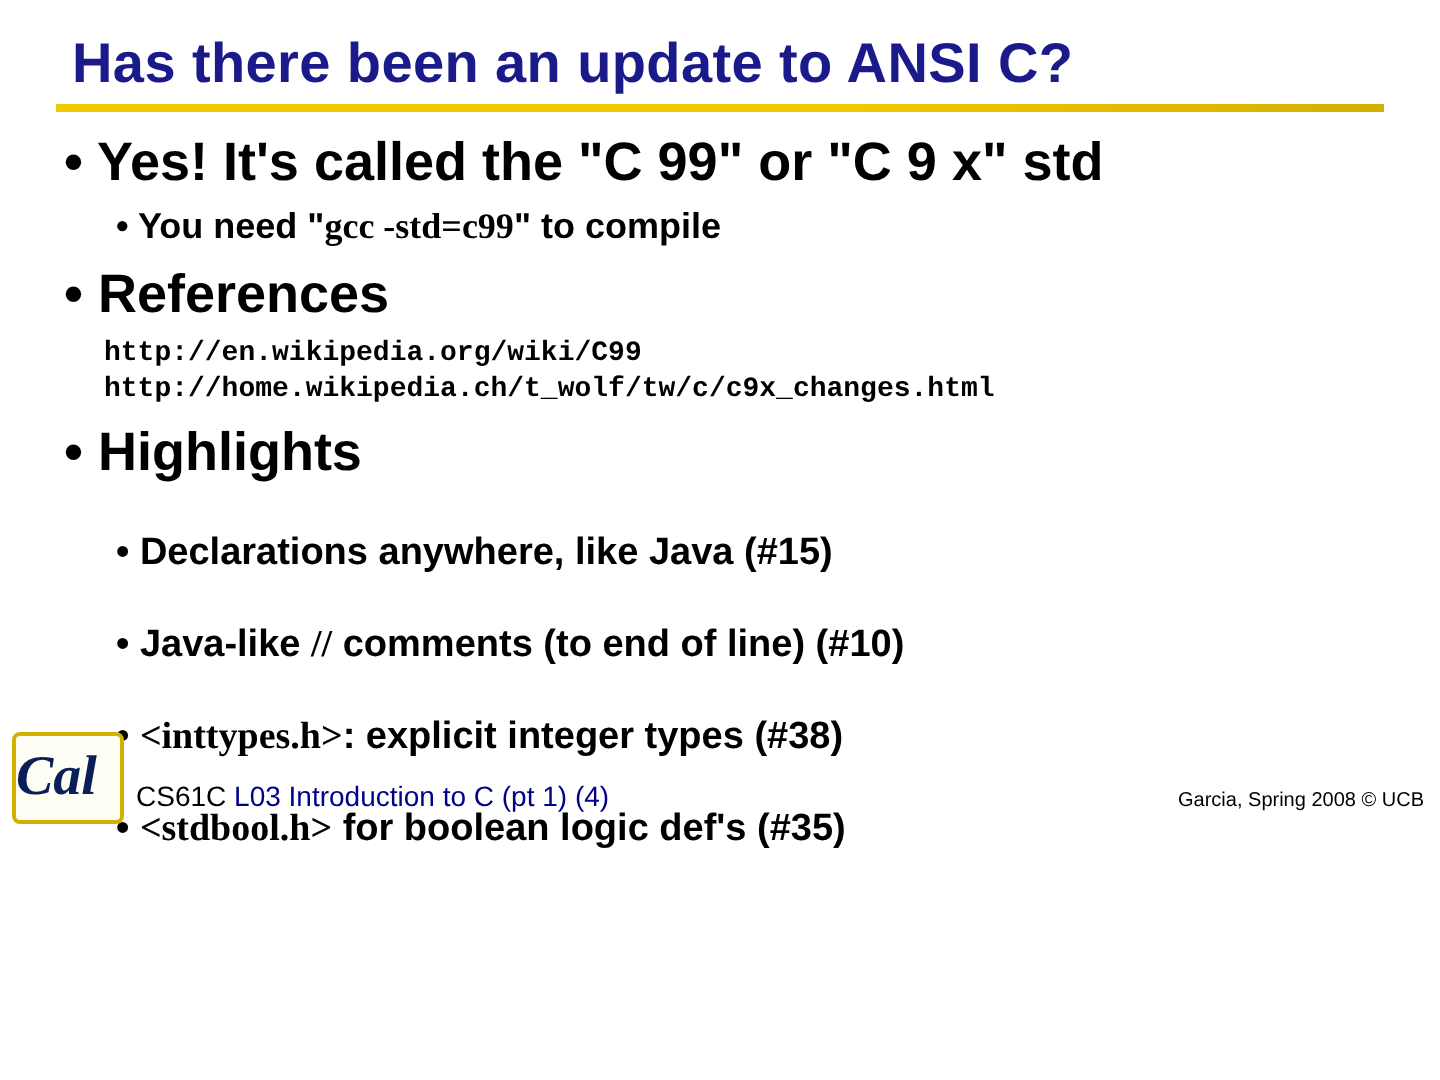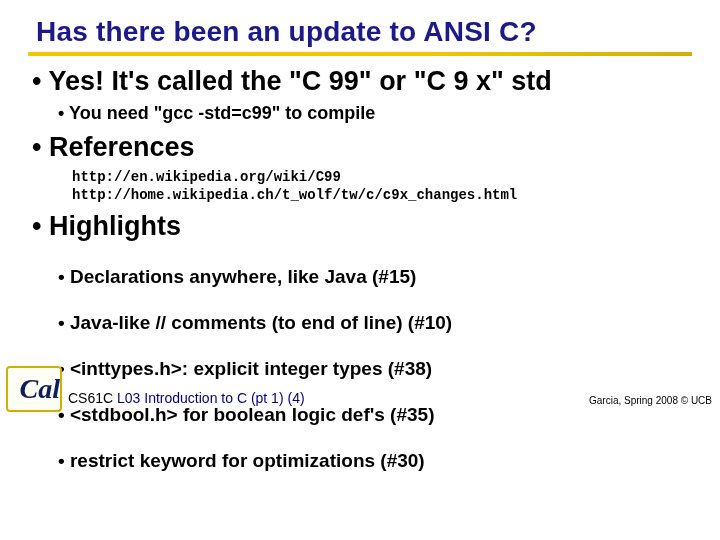--- a/index.html
+++ b/index.html
@@ -41,47 +41,47 @@
   .bullet-l2 {
     font-weight: bold;
     font-size: 18px;
     color: #000;
     margin: 4px 0 4px 30px;
   }
   .bullet-l2.refs {
     font-weight: bold;
     font-size: 14px;
     font-family: "Courier New", monospace;
-    margin: 2px 0 2px 44px;
+    margin: 2px 0 2px 24px;
   }
   .bullet-l2.highlight-item {
     font-weight: bold;
     font-size: 19px;
     margin: 24px 0 7px 30px;
   }
   .mono {
-    font-family: Liberation Sans, sans-serif;
+    font-family: Liberation Serif, serif;
     font-weight: bold;
   }
   .logo {
     position: absolute;
     left: 6px;
     bottom: 8px;
     width: 52px;
     height: 42px;
     font-family: Georgia, "Times New Roman", serif;
     font-style: italic;
     font-weight: bold;
     font-size: 28px;
     color: #0a1e5a;
     border: 2px solid #d4af00;
     border-radius: 4px;
     display: flex;
     align-items: center;
-    justify-content: flex-end;
+    justify-content: flex-start;
     background: #fffef5;
     overflow: hidden;
   }
   .footer-left {
     position: absolute;
     left: 68px;
     bottom: 14px;
     font-size: 14px;
     color: #000;
   }
@@ -128,23 +128,20 @@
   </div>
   <div class="bullet-l2 highlight-item">
     • <span>Java-like </span><span class="mono">//</span><span> comments (to end of line) (#10)</span>
   </div>
   <div class="bullet-l2 highlight-item">
     • <span class="mono">&lt;inttypes.h&gt;</span><span>: explicit integer types (#38)</span>
   </div>
   <div class="bullet-l2 highlight-item">
     • <span class="mono">&lt;stdbool.h&gt;</span><span> for boolean logic def's (#35)</span>
   </div>
-  <div class="bullet-l2 highlight-item">
-    • <span class="mono">restrict</span><span> keyword for optimizations (#30)</span>
-  </div>
 
   <div class="logo">
     <span>Cal</span>
   </div>
 
   <div class="footer-left">
     <span>CS61C</span>
     <span class="lec">L03 Introduction to C (pt 1) </span><span class="pnum">(4)</span>
   </div>
   <div class="footer-right">Garcia, Spring 2008 © UCB</div>

